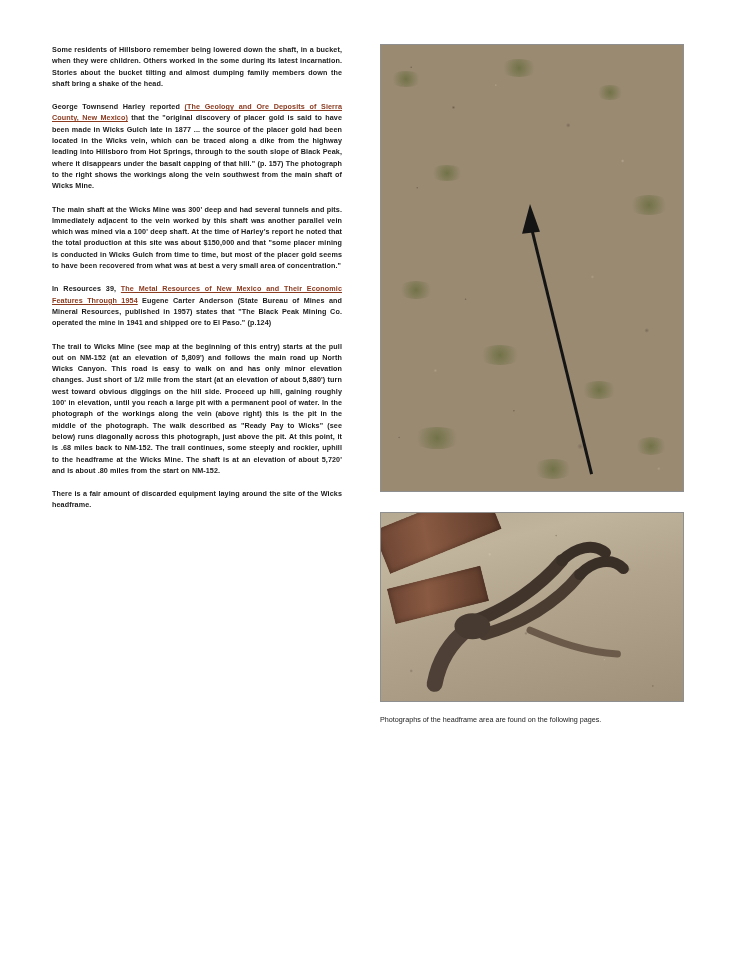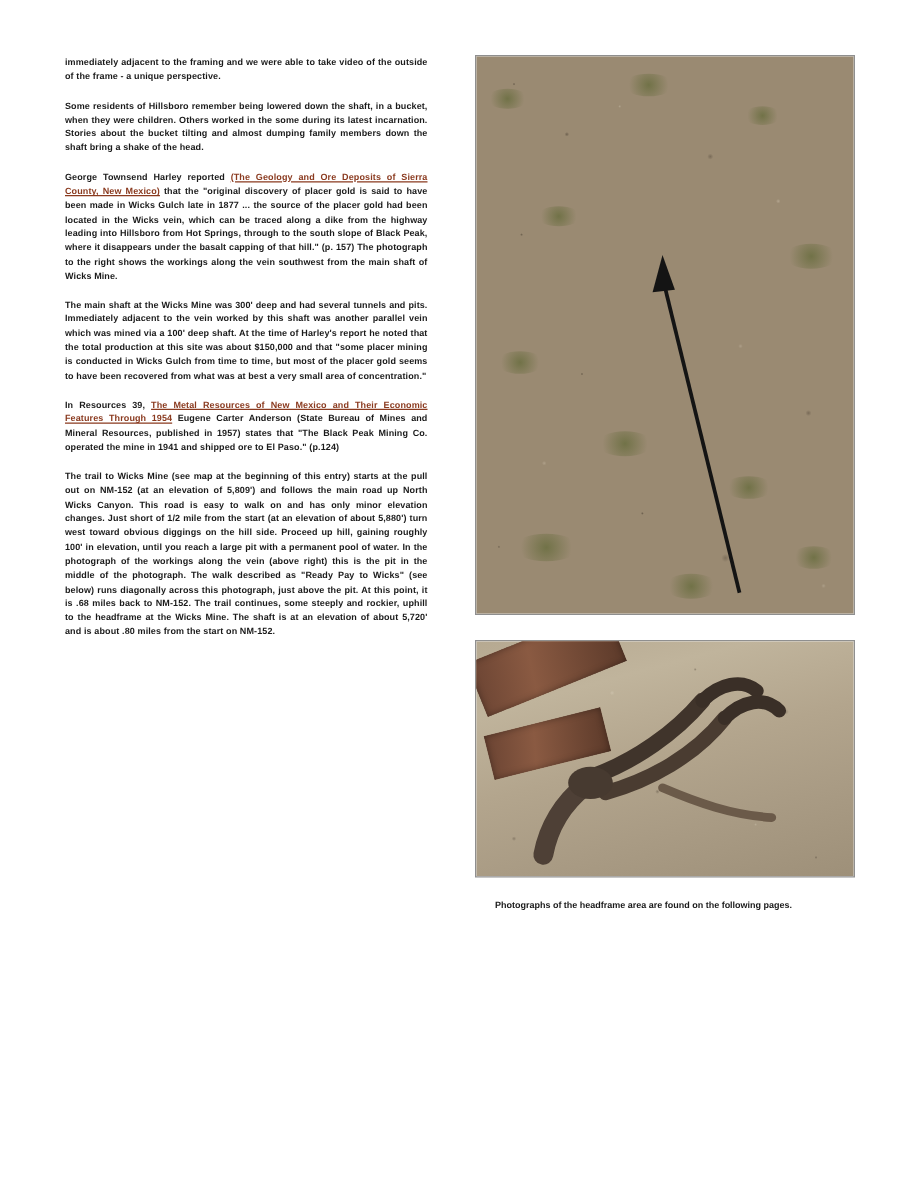--- a/index.html
+++ b/index.html
@@ -135,46 +135,46 @@
       radial-gradient(circle 2px at 90% 92%, rgba(60,50,40,0.4), transparent 60%);
   }
   .beam {
     position: absolute;
     background: linear-gradient(100deg, #6b4433, #8a5a42 40%, #5c3a2a 100%);
     box-shadow: inset 0 0 6px rgba(0,0,0,0.35);
   }
   .caption {
     font-size: 7.2px;
     line-height: 11.3px;
-    font-weight: bold;
+    font-weight: normal;
     color: #1a1a1a;
-    margin: 16px;
+    margin: 0;
   }
 </style>
 </head>
 <body>
 
 <div class="page">
   <div class="content">
 
     <div class="col-left">
 
-      <p class="para">immediately adjacent to the framing and we were able to take video of the outside of the frame - a unique perspective.</p>
 
       <p class="para">Some residents of Hillsboro remember being lowered down the shaft, in a bucket, when they were children.  Others worked in the some during its latest incarnation.  Stories about the bucket tilting and almost dumping family members down the shaft bring a shake of the head.</p>
 
       <p class="para"><span>George Townsend Harley reported </span><span class="link">(The Geology and Ore Deposits of Sierra County, New Mexico)</span><span> that the "original discovery of placer gold is said to have been made in Wicks Gulch late in 1877 ... the source of the placer gold had been located in the Wicks vein, which can be traced along a dike from the highway leading into Hillsboro from Hot Springs, through to the south slope of Black Peak, where it disappears under the basalt capping of that hill." (p. 157)  The photograph to the right shows the workings along the vein southwest from the main shaft of Wicks Mine.</span></p>
 
 
       <p class="para">The main shaft at the Wicks Mine was 300' deep and had several tunnels and pits.  Immediately adjacent to the vein worked by this shaft was another parallel vein which was mined via a 100' deep shaft.  At the time of Harley's report he noted that the total production at this site was about $150,000 and that "some placer mining is conducted in Wicks Gulch from time to time, but most of the placer gold seems to have been recovered from what was at best a very small area of concentration."</p>
 
       <p class="para"><span>In Resources 39, </span><span class="link">The Metal Resources of New Mexico and Their Economic Features Through 1954</span><span> Eugene Carter Anderson (State Bureau of Mines and Mineral Resources, published in 1957) states that "The Black Peak Mining Co. operated the mine in 1941 and shipped ore to El Paso." (p.124)</span></p>
 
       <p class="para">The trail to Wicks Mine (see map at the beginning of this entry) starts at the pull out on NM-152 (at an elevation of 5,809') and follows the main road up North Wicks Canyon.  This road is easy to walk on and has only minor elevation changes.  Just short of 1/2 mile from the start (at an elevation of about 5,880') turn west toward obvious diggings on the hill side.  Proceed up hill, gaining roughly 100' in elevation, until you reach a large pit with a permanent pool of water.  In the photograph of the workings along the vein (above right) this is the pit in the middle of the photograph.  The walk described as "Ready Pay to  Wicks" (see below) runs diagonally across this photograph, just above the pit.  At this point, it is .68 miles back to NM-152.  The trail continues, some steeply and rockier, uphill to the headframe at the Wicks Mine.  The shaft is at an elevation of about 5,720' and is about .80 miles from the start on NM-152.</p>
 
+      <p class="para">There is a fair amount of discarded equipment laying around the site of the Wicks headframe.</p>
 
     </div>
 
     <div class="col-right">
 
       <div class="photo photo-top">
         <div class="rock-bg"></div>
         <div class="rock-speckle"></div>
 
         <div class="scrub" style="left:8px; top:26px; width:34px; height:16px;"></div>

